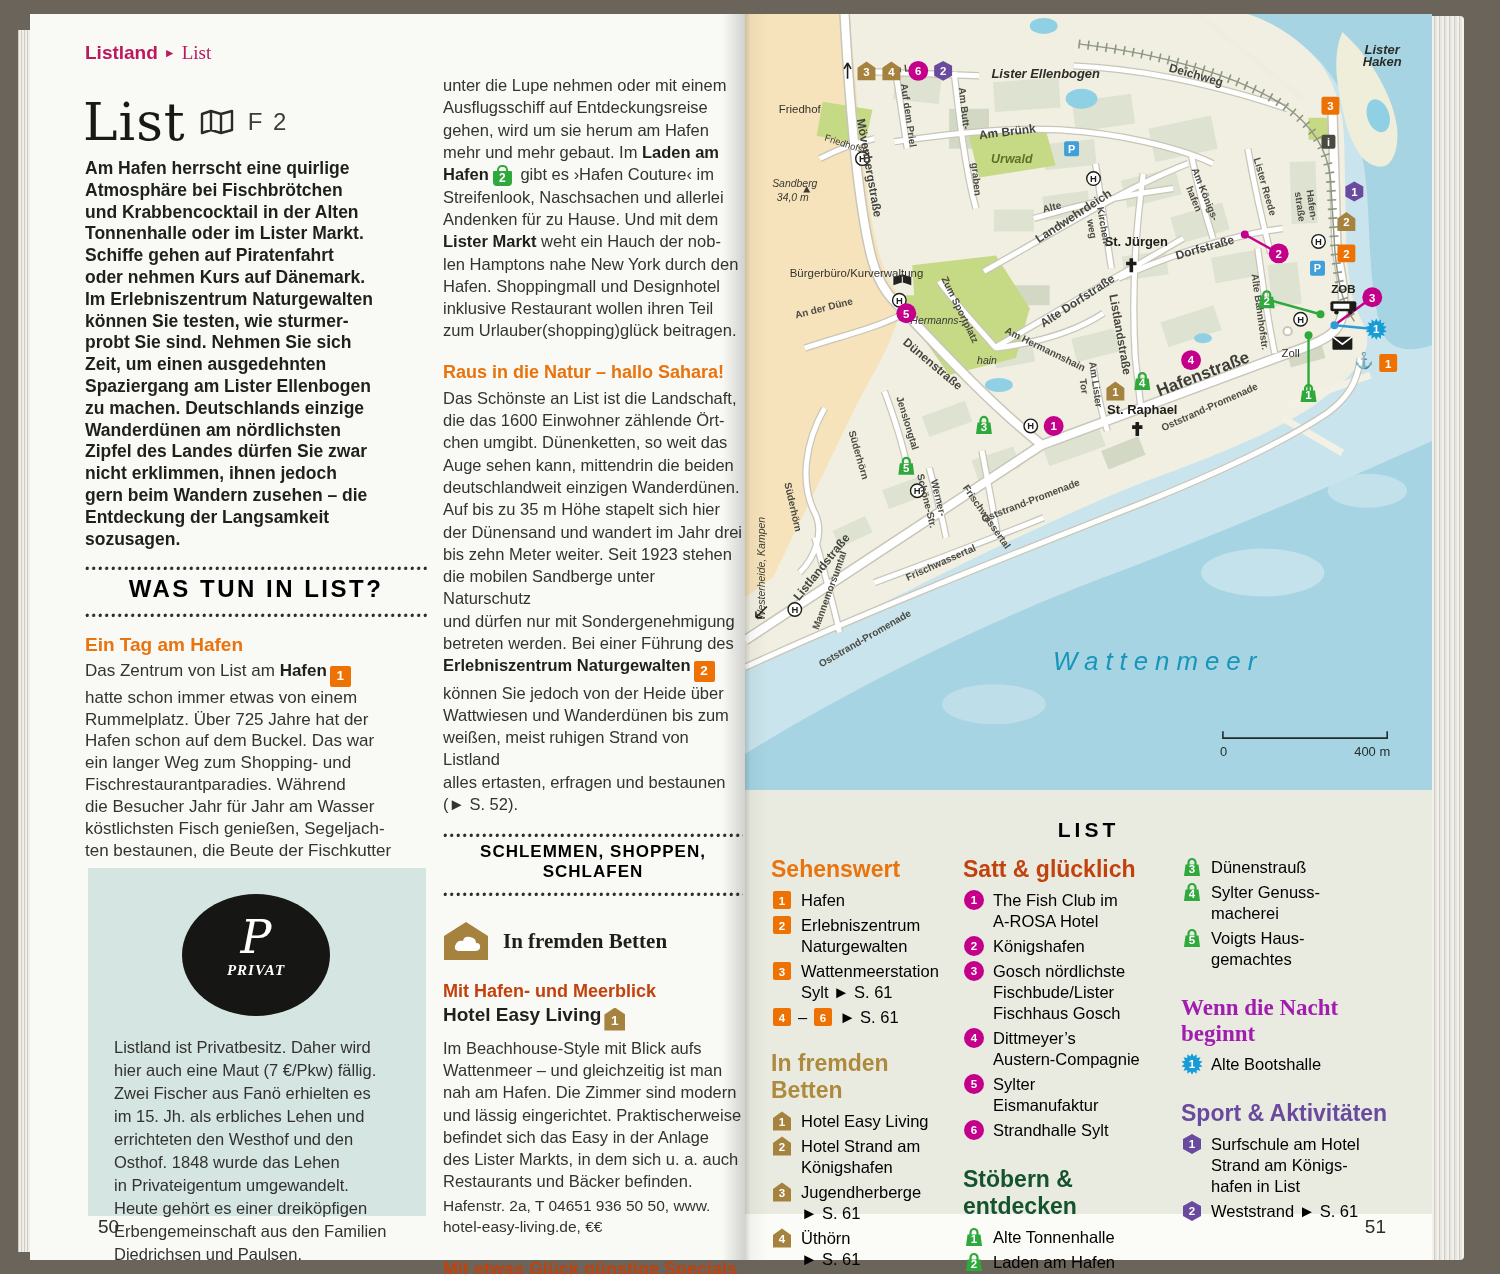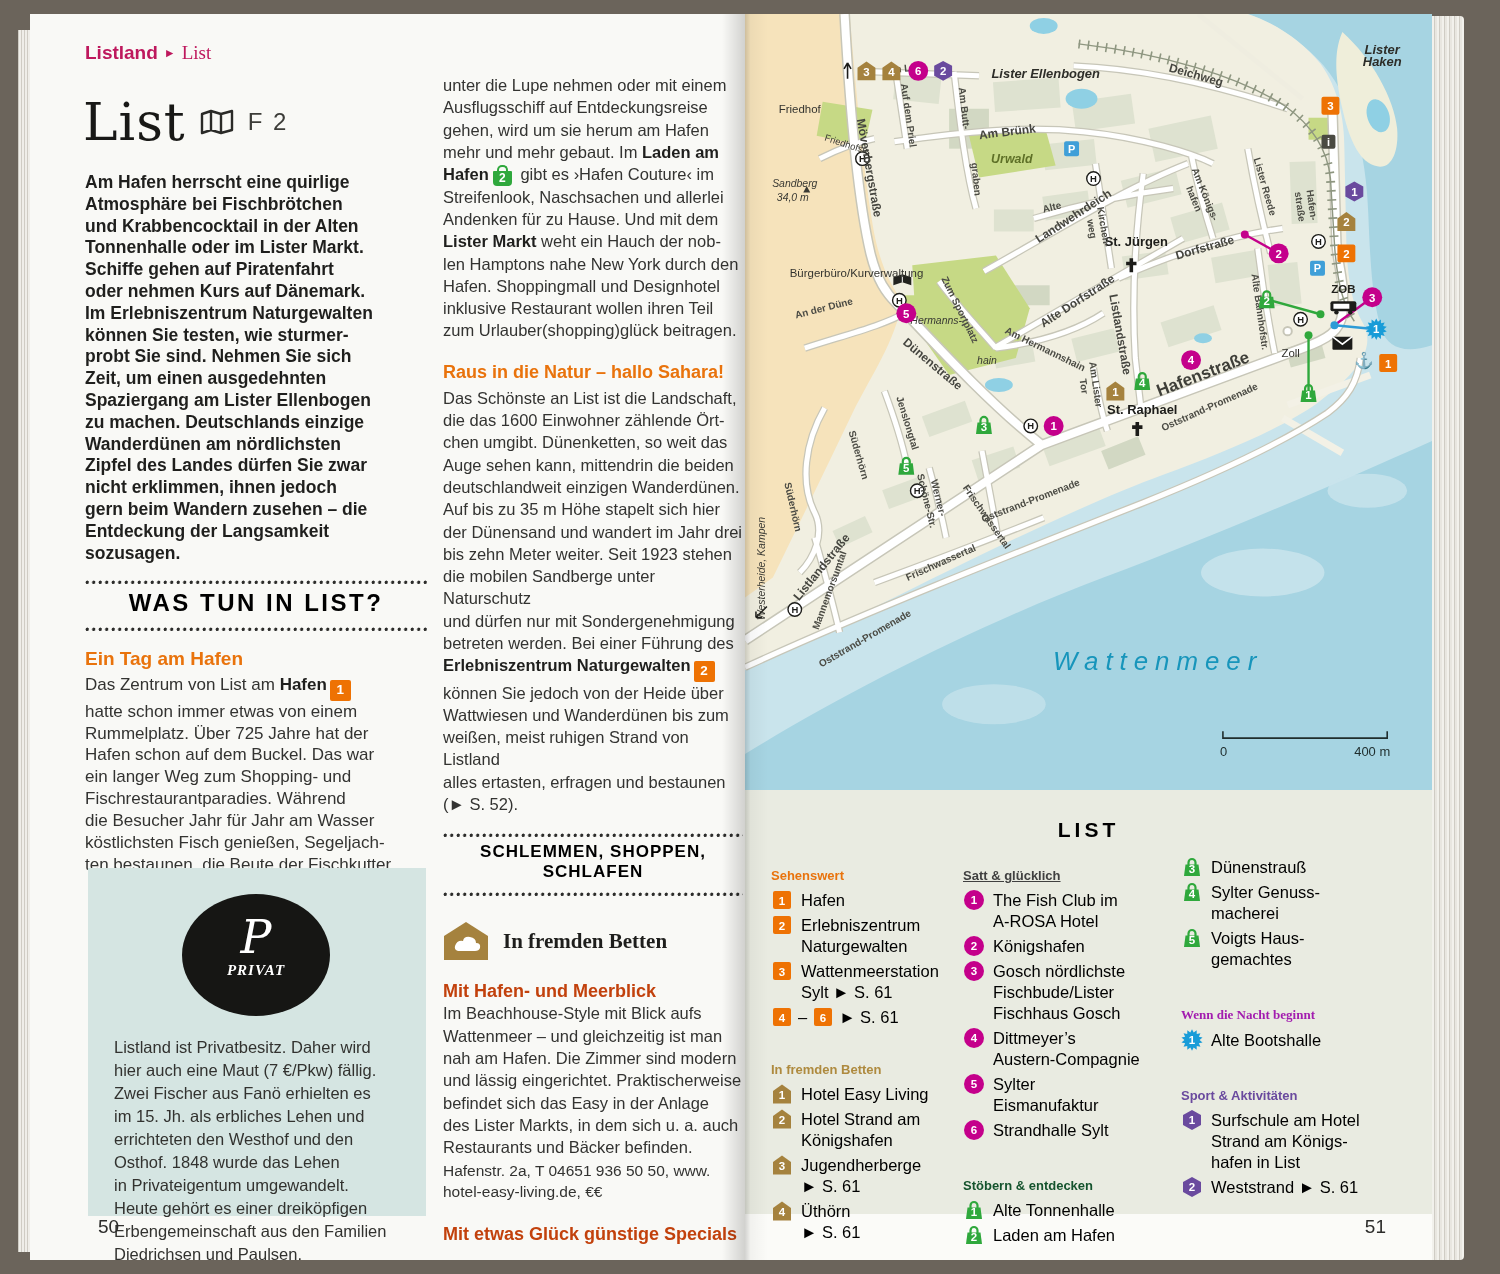--- a/index.html
+++ b/index.html
@@ -19,21 +19,21 @@
      background:linear-gradient(to right, rgba(0,0,0,0) 0%, rgba(0,0,0,.16) 50%, rgba(0,0,0,.04) 62%, rgba(0,0,0,0) 100%); z-index:5; pointer-events:none;}
 
   
   .crumb { position:absolute; left:55px; top:28px; font-size:19px; color:#be185d; }
   .crumb b { font-weight:700; }
   .crumb .arr { font-size:12px; vertical-align:2px; margin:0 6px; }
   .crumb .lt { font-family:"Liberation Serif", serif; }
   #title-row { position:absolute; left:53px; top:78px; display:flex; align-items:center; gap:14px; }
   #title-row h1 { font-family:"DejaVu Serif", serif; font-weight:400; font-size:52px; color:#181816; letter-spacing:1px;}
   #title-row .fref { font-size:24px; color:#3c3c38; letter-spacing:2px; }
-  .col1 { position:absolute; left:55px; top:158px; width:342px; }
+  .col1 { position:absolute; left:55px; top:144px; width:342px; }
   .intro { font-weight:700; font-size:17.5px; line-height:21.8px; color:#1f1f1d; white-space:pre-line; }
   .dotted { height:5px; margin:10px 0 4px 0;
      background-image:radial-gradient(circle at 2.2px 2.2px,#2c2c2a 1.5px,transparent 1.9px);
      background-size:6.5px 5px; background-repeat:repeat-x; }
   .stencil { text-align:center; font-weight:700; letter-spacing:2.5px; color:#39393
 6; font-size:24px; }
   .stencil1 { font-size:24px; }
   .stencil2 { font-size:17px; letter-spacing:1px; }
   .ora { color:#e9730c; font-weight:700; }
   .gold { color:#c2410c; font-weight:700; }
@@ -64,21 +64,21 @@
   .bedrow { display:flex; align-items:center; gap:14px; margin:24px 0 20px 0; }
   .bedrow .blabel { font-family:"Liberation Serif", serif; font-weight:700; font-size:21px; color:#1e1e1c; }
   
   #map { position:absolute; left:0; top:0; width:687px; height:776px; }
   #legend { position:absolute; left:0; top:776px; width:687px; height:424px; background:#e9ebe1; }
   #legend h2 { text-align:center; font-size:21px; font-weight:700; letter-spacing:4px; color:#39393
 6; padding-top:28px; }
   .lgcols { position:absolute; top:66px; left:26px; width:640px; display:flex; }
   .lgcol { display:flex; flex-direction:column; }
   .lgcol1 { width:192px; } .lgcol2 { width:218px; } .lgcol3 { width:226px; }
-  .lg-head { font-size:13px; font-weight:700; margin-bottom:6px;margin-top:12px; }
+  .lg-head { font-size:23px; font-weight:700; margin-bottom:6px; }
   .lg-group { margin-bottom:22px; }
   .lg-row { display:flex; gap:8px; margin-bottom:3px; font-size:16.5px; line-height:21px; color:#38383
 4; }
   .lg-row .lbl { white-space:pre-line; padding-top:1px; }
   .lg-mk { flex:0 0 22px; width:22px; height:22px; }
   .lg-range { display:flex; align-items:center; gap:5px; font-size:16.5px; color:#38383
 4; }
   
   text { font-family:"Liberation Sans", sans-serif; }
   .t-r  { font-size:10px;  font-weight:700; fill:#4b4b44; }
@@ -201,20 +201,21 @@
       <div class="stencil stencil2">SCHLEMMEN, SHOPPEN, SCHLAFEN</div>
       <div class="dotted"></div>
       <div class="bedrow">
         <svg width="46" height="40" viewBox="0 0 46 40">
           <path d="M23 1 L45 15 V39 H1 V15 Z" fill="#a5823e"></path>
           <path d="M12 25 q2 -6 8 -5 q1 -5 7 -4 q6 1 6 6 q5 0 4 5 q-1 3 -5 3 H15 q-4 -1 -3 -5 Z" fill="#fff"></path>
         </svg>
         <span class="blabel">In fremden Betten</span>
       </div>
       <h4 class="gold" style="font-size:18px">Mit Hafen- und Meerblick</h4>
+      <div style="font-size:19px; font-weight:700; color:#1f1f1d; margin:2px 0 6px 0"><span>Hotel Easy Living</span><span class="m m-house">1</span></div>
       <p class="body-txt">Im Beachhouse-Style mit Blick aufs
 Wattenmeer – und gleichzeitig ist man
 nah am Hafen. Die Zimmer sind modern
 und lässig eingerichtet. Praktischerweise
 befindet sich das Easy in der Anlage
 des Lister Markts, in dem sich u. a. auch
 Restaurants und Bäcker befinden.</p>
       <p class="contact">Hafenstr. 2a, T 04651 936 50 50, www.
 hotel-easy-living.de, €€</p>
       <h4 class="gold" style="font-size:18px; margin-top:22px">Mit etwas Glück günstige Specials</h4>
@@ -709,21 +710,21 @@
                     <path d="M11 1.5 L20 8 V20.5 H2 V8 Z" fill="#a5823e"></path>
                     <text class="mk-num" x="11" y="16">4</text>
                   </svg></span>
                 <span class="lbl">Üthörn
 ► S. 61</span>
               </div>
             </div>
           </div>
         <div class="lgcol lgcol2" id="lgcol2">
             <div class="lg-group">
-              <div class="lg-head" style="color: #404040; text-decoration: underline;">Satt &amp; glücklich</div>
+              <div class="lg-head" style="color: #c2410c;">Satt &amp; glücklich</div>
               <div class="lg-row">
                 <span class="lg-mk"><svg viewBox="0 0 22 22" width="22" height="22">
                     <circle cx="11" cy="11" r="10" fill="#c4008b"></circle>
                     <text class="mk-num" x="11" y="15.4">1</text>
                   </svg></span>
                 <span class="lbl">The Fish Club im
 A-ROSA Hotel</span>
               </div>
               <div class="lg-row">
                 <span class="lg-mk"><svg viewBox="0 0 22 22" width="22" height="22">

